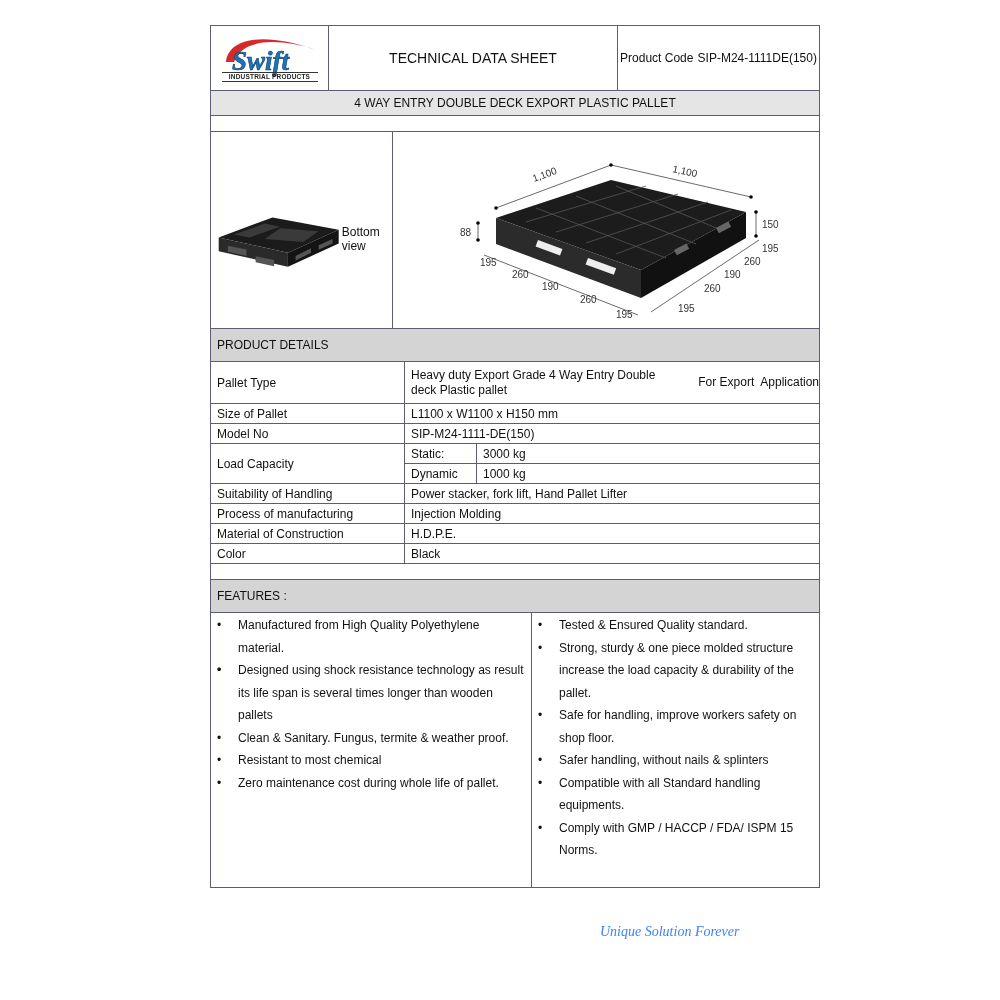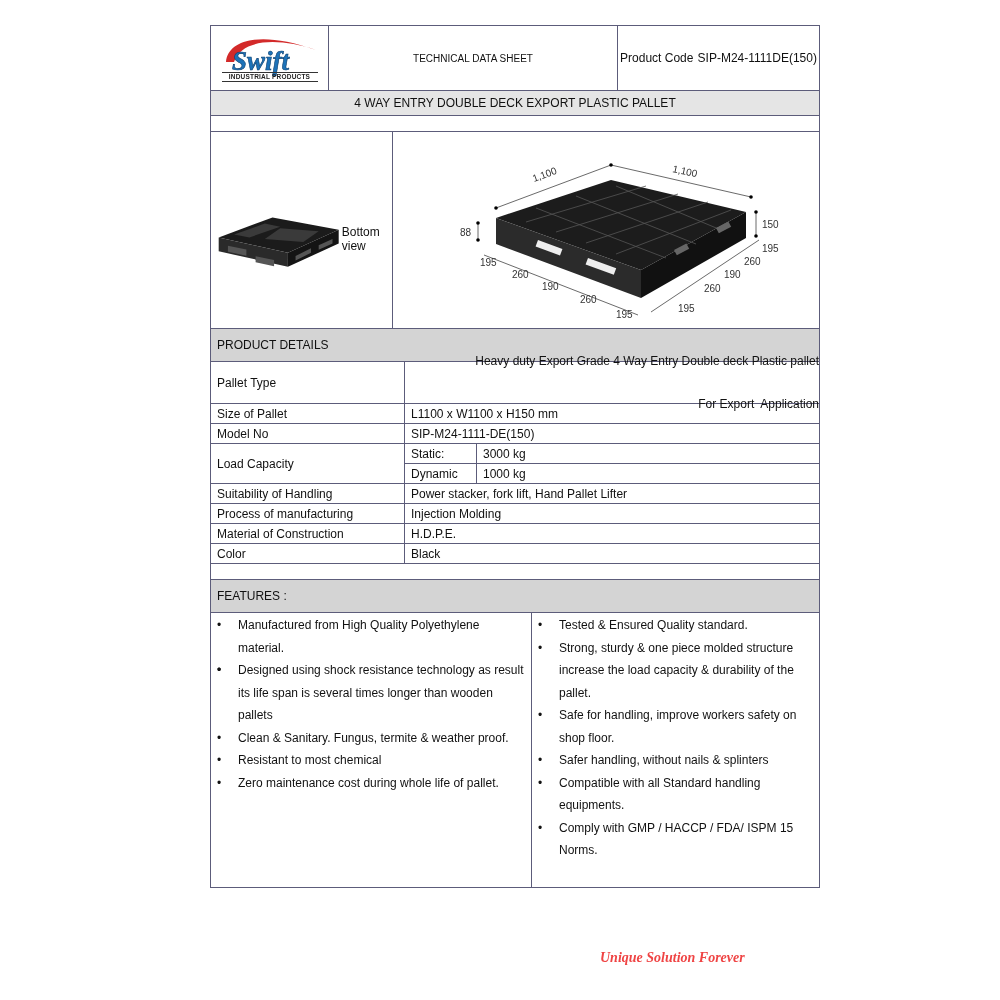--- a/index.html
+++ b/index.html
@@ -6,58 +6,58 @@
   body { width: 1000px; height: 1000px; position: relative; font-family: "Liberation Sans", sans-serif; color: #111; }
   .sheet { position: absolute; left: 210px; top: 25px; width: 610px; border: 1.5px solid #5c5c7a; box-sizing: border-box; }
   .row { display: flex; border-bottom: 1.5px solid #5c5c7a; box-sizing: border-box; }
   .row:last-child { border-bottom: none; }
   .cell { box-sizing: border-box; display: flex; align-items: center; font-size: 12px; }
   .vline { border-right: 1.5px solid #5c5c7a; }
 
   
   .hdr { height: 65px; }
   .logo-cell { width: 118px; justify-content: center; }
-  .title-cell { width: 289px; justify-content: center; font-size: 10px; }
+  .title-cell { width: 289px; justify-content: center; font-size: 14px; }
   .code-cell { flex: 1; flex-direction: row; justify-content: space-around; padding: 4px 0; font-size: 12px; }
   .logo { width: 100px; height: 52px; position: relative; }
   .logo svg { position: absolute; left: 0; top: 0; }
   .logo .sub { position: absolute; left: 2px; bottom: 2px; width: 96px; font-size: 6.5px; font-weight: bold; letter-spacing: 0.2px; color: #222; border-top: 1px solid #333; border-bottom: 1px solid #333; text-align: center; line-height: 8px; }
 
   .banner { height: 25px; background: #e5e5e5; justify-content: center; font-size: 12px; }
   .spacer { height: 16px; }
 
   
   .img-row { height: 197px; }
   .bottom-view-cell { width: 182px; flex-direction: row; justify-content: space-between; padding: 40px 0 22px; }
   .diagram-cell { flex: 1; justify-content: center; }
 
   .section-head { height: 33px; background: #d4d4d4; padding-left: 6px; font-size: 12px; }
 
   .label-cell { width: 194px; padding-left: 6px; }
   .value-cell { flex: 1; padding-left: 6px; }
   .r20 { height: 20px; }
   .r42 { height: 42px; }
-  .pt-val { flex-direction: column; align-items: flex-end; justify-content: center; line-height: 15px; gap: 28px; }
+  .pt-val { flex-direction: row; align-items: center; justify-content: center; line-height: 15px; gap: 28px; }
 
   .load-row { height: 40px; text-align: center; }
   .load-sub { flex: 1; display: flex; flex-direction: column; }
   .load-sub .sub-row { display: flex; flex: 1; }
   .load-sub .sub-row:first-child { border-bottom: 1.5px solid #5c5c7a; }
   .sub-k { width: 72px; padding-left: 6px; }
   .sub-v { flex: 1; padding-left: 6px; }
 
   .features { height: 274px; }
   .feat-col { box-sizing: border-box; padding-top: 1px; }
   .feat-left { width: 321px; }
   .feat-right { flex: 1; }
   ul.feat { list-style: none; margin: 0; padding: 0; }
   ul.feat li { position: relative; padding-left: 27px; padding-right: 6px; font-size: 12px; line-height: 22.5px; }
   ul.feat li .bullet { position: absolute; left: 6px; top: 0; }
 
-  .footer { position: absolute; left: 600px; top: 924px; font-family: "Liberation Serif", serif; font-style: italic; font-weight: bold; font-size: 14px; color: #ef4444; margin-top: 26px; }
+  .footer { position: absolute; left: 600px; top: 924px; font-family: "Liberation Serif", serif; font-style: italic; font-weight: normal; font-size: 14px; color: #3b82f6; }
 </style>
 </head>
 <body>
 
 <div class="sheet">
 
   <div class="row hdr">
     <div class="cell logo-cell vline">
       <div class="logo">
         <svg width="100" height="44" viewBox="0 0 100 44">

